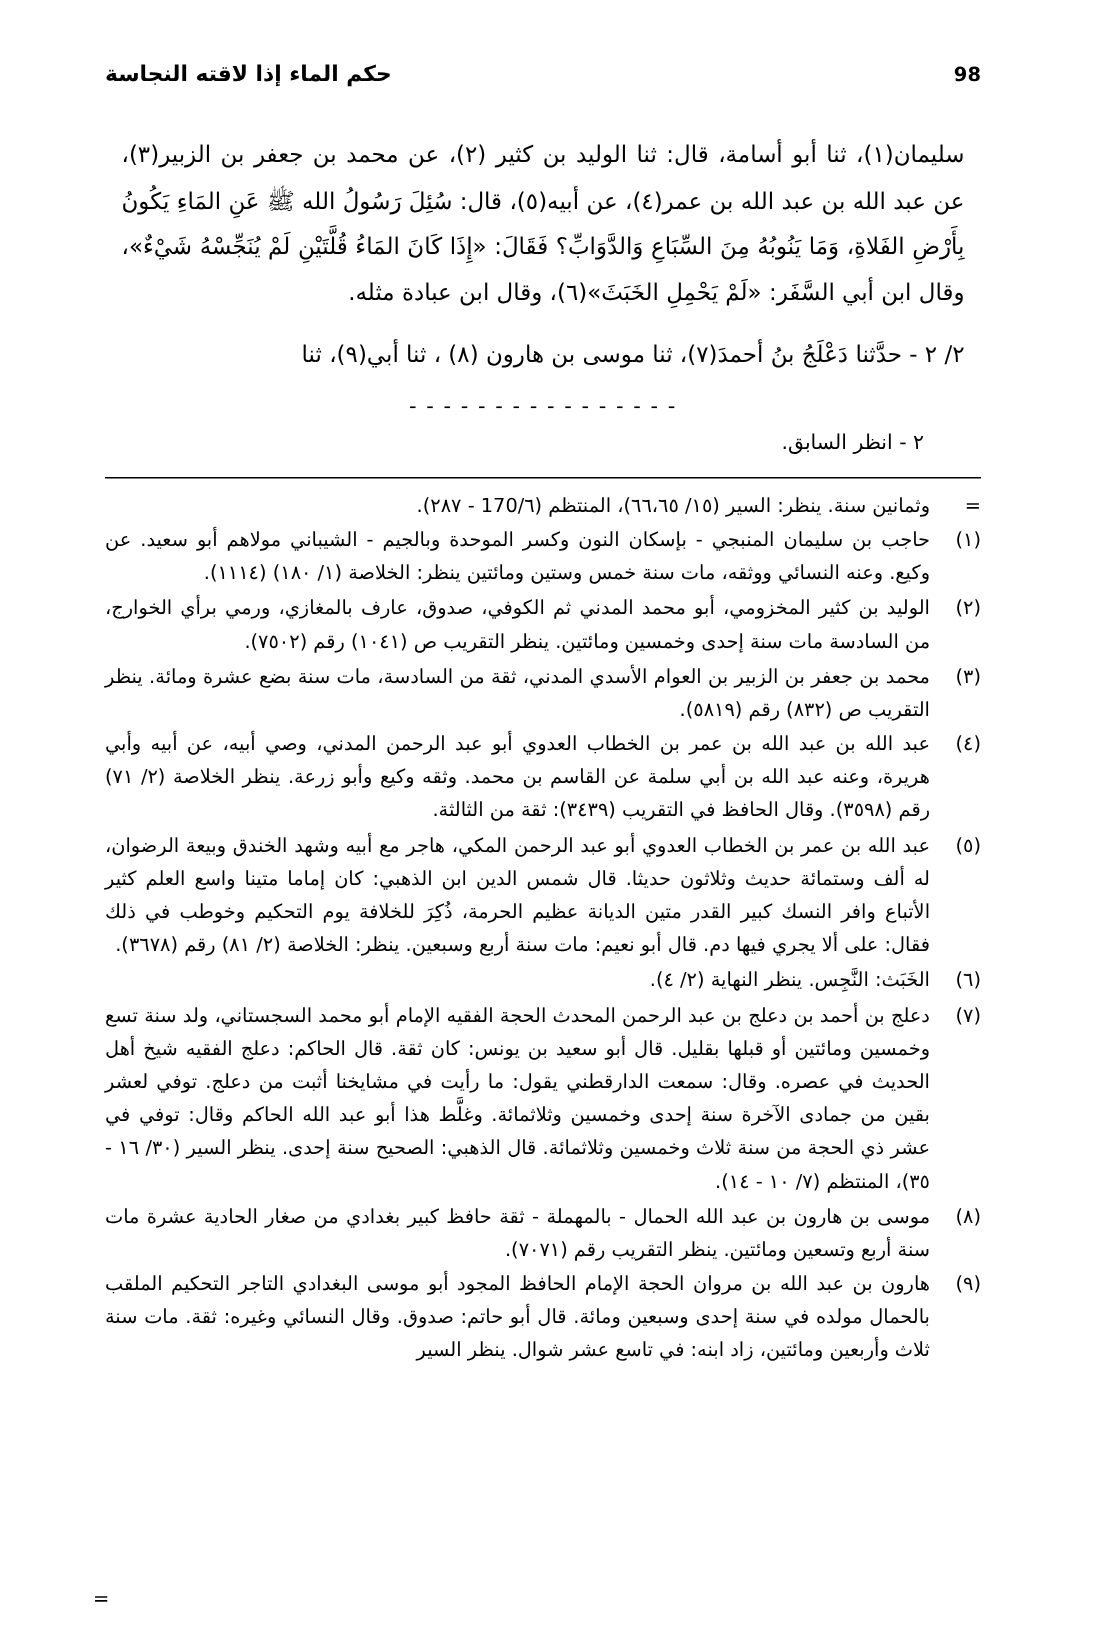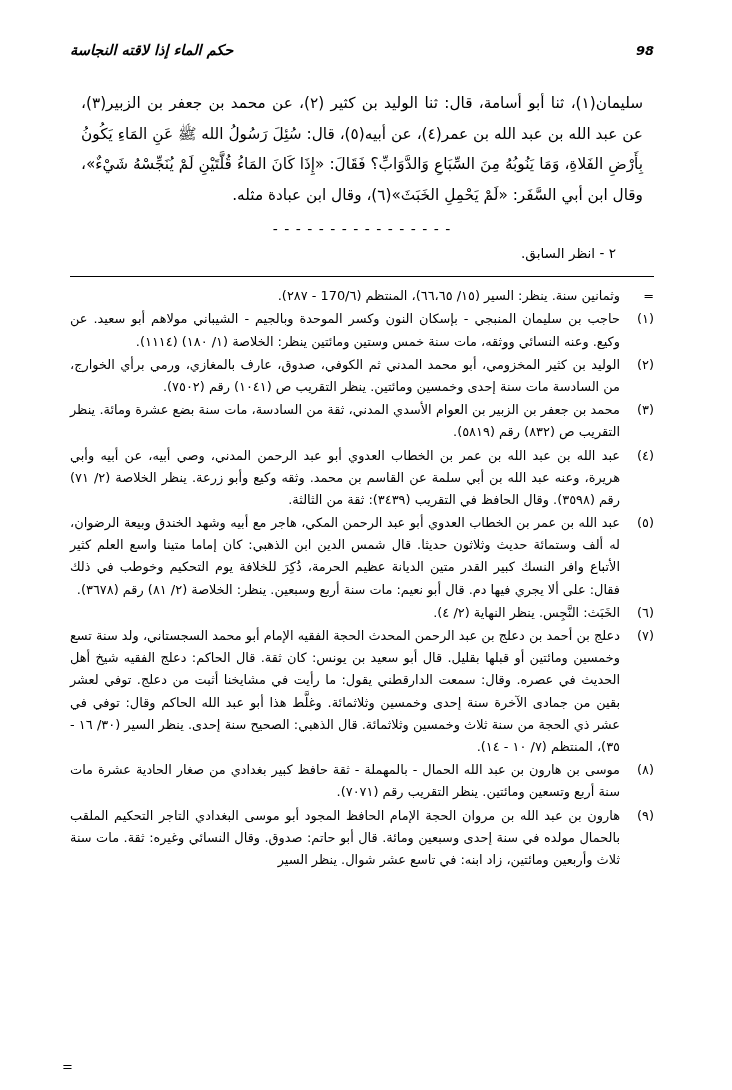--- a/index.html
+++ b/index.html
@@ -24,21 +24,20 @@
 
   
   .page-header {
     display: flex;
     flex-direction: row-reverse;
     justify-content: space-between;
     align-items: baseline;
     font-size: 14.5px;
     font-weight: 600;
     margin-bottom: 30px;
-    font-style: italic;
   }
   .page-header .title {
     letter-spacing: 0;
   }
   .page-header .folio {
     font-size: 13px;
     direction: rtl;
   }
 
   
@@ -116,20 +115,21 @@
 
 <div class="page">
 
   <div class="page-header">
     <span class="title">حكم الماء إذا لاقته النجاسة</span>
     <span class="folio">98</span>
   </div>
 
   <div class="body-text">
     <p>سليمان(١)، ثنا أبو أسامة، قال: ثنا الوليد بن كثير (٢)، عن محمد بن جعفر بن الزبير(٣)، عن عبد الله بن عبد الله بن عمر(٤)، عن أبيه(٥)، قال: سُئِلَ رَسُولُ الله ﷺ عَنِ المَاءِ يَكُونُ بِأَرْضِ الفَلاةِ، وَمَا يَنُوبُهُ مِنَ السِّبَاعِ وَالدَّوَابِّ؟ فَقَالَ: «إِذَا كَانَ المَاءُ قُلَّتَيْنِ لَمْ يُنَجِّسْهُ شَيْءٌ»، وقال ابن أبي السَّفَر: «لَمْ يَحْمِلِ الخَبَثَ»(٦)، وقال ابن عبادة مثله.</p>
+    <p class="hadith-line">٢/ ٢ - حدَّثنا دَعْلَجُ بنُ أحمدَ(٧)، ثنا موسى بن هارون (٨) ، ثنا أبي(٩)، ثنا</p>
   </div>
 
   <div class="dash-sep">- - - - - - - - - - - - - - - -</div>
 
   <div class="short-note">٢ - انظر السابق.</div>
 
   <hr class="foot-rule">
 
   <div class="footnotes">
 

